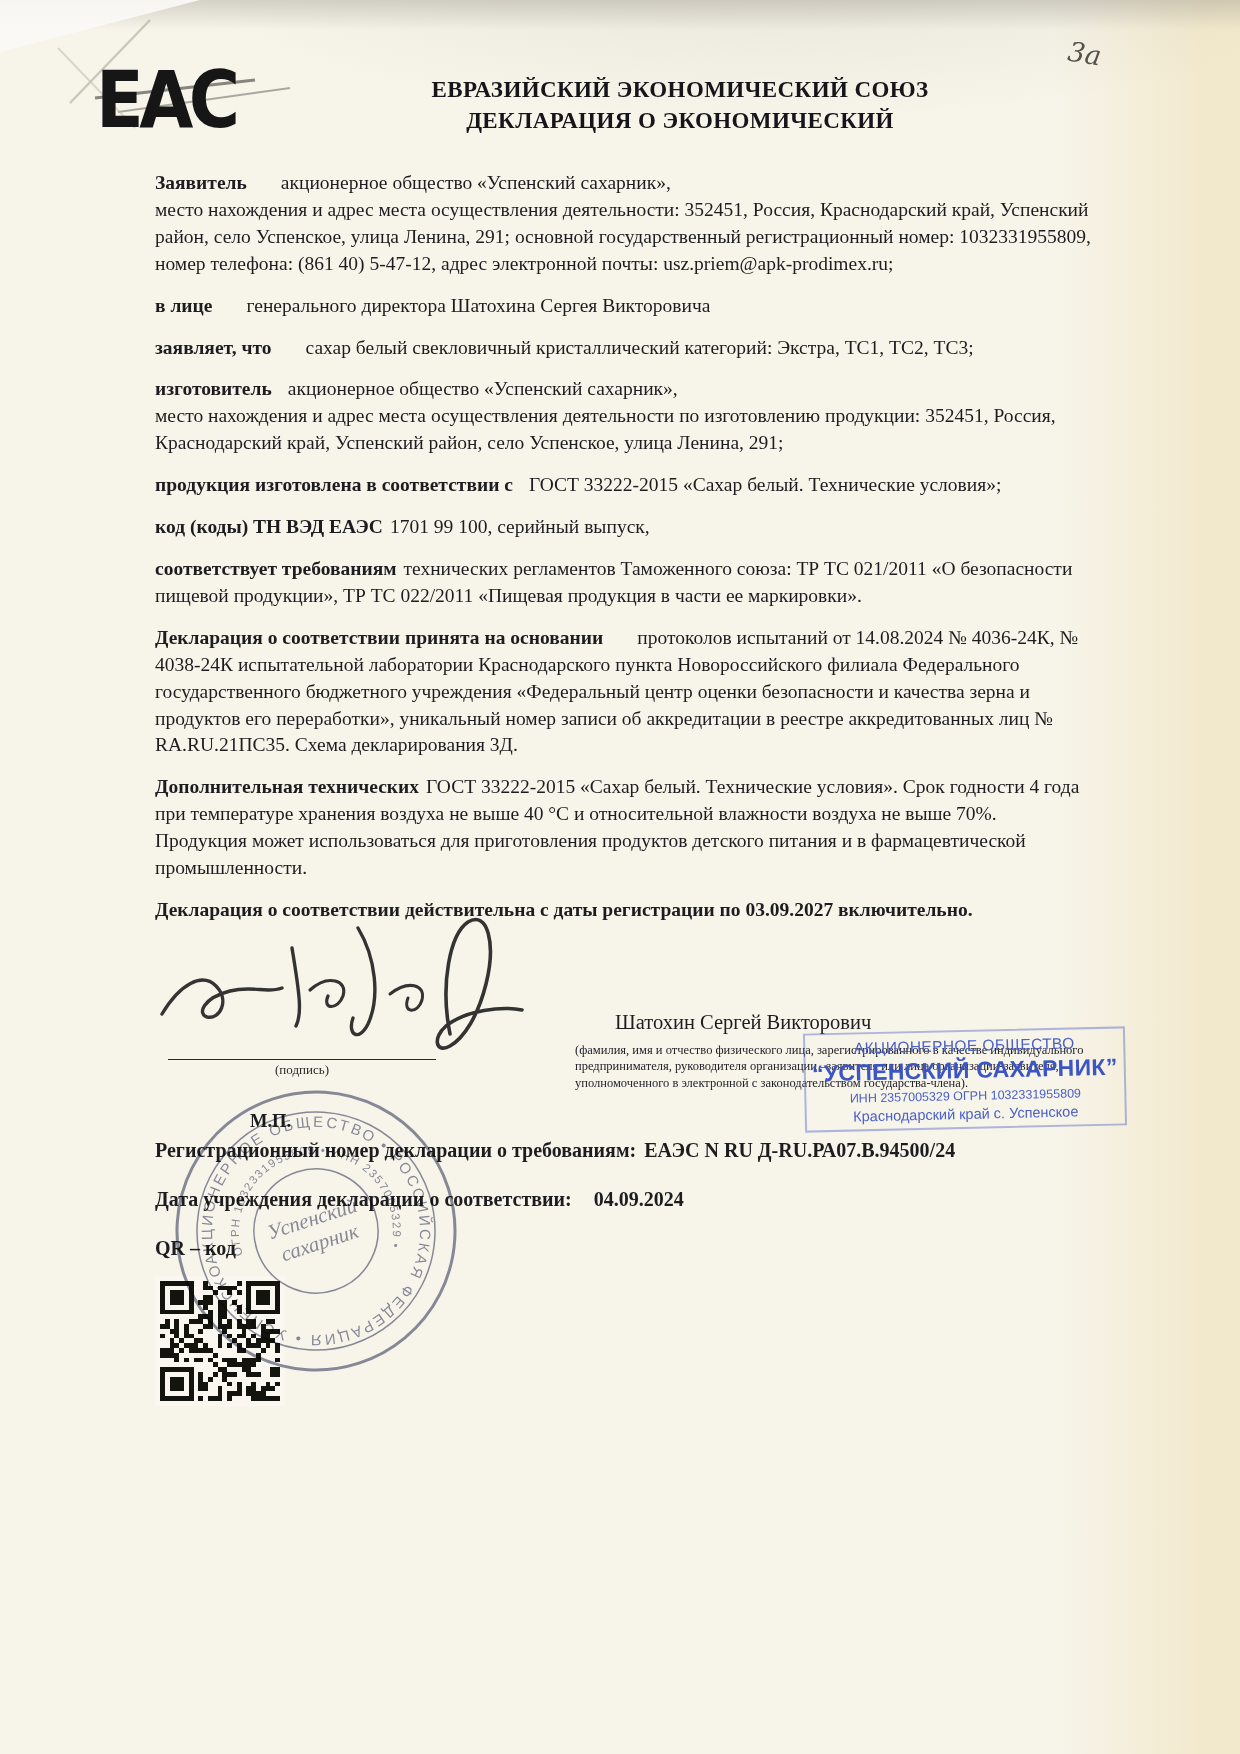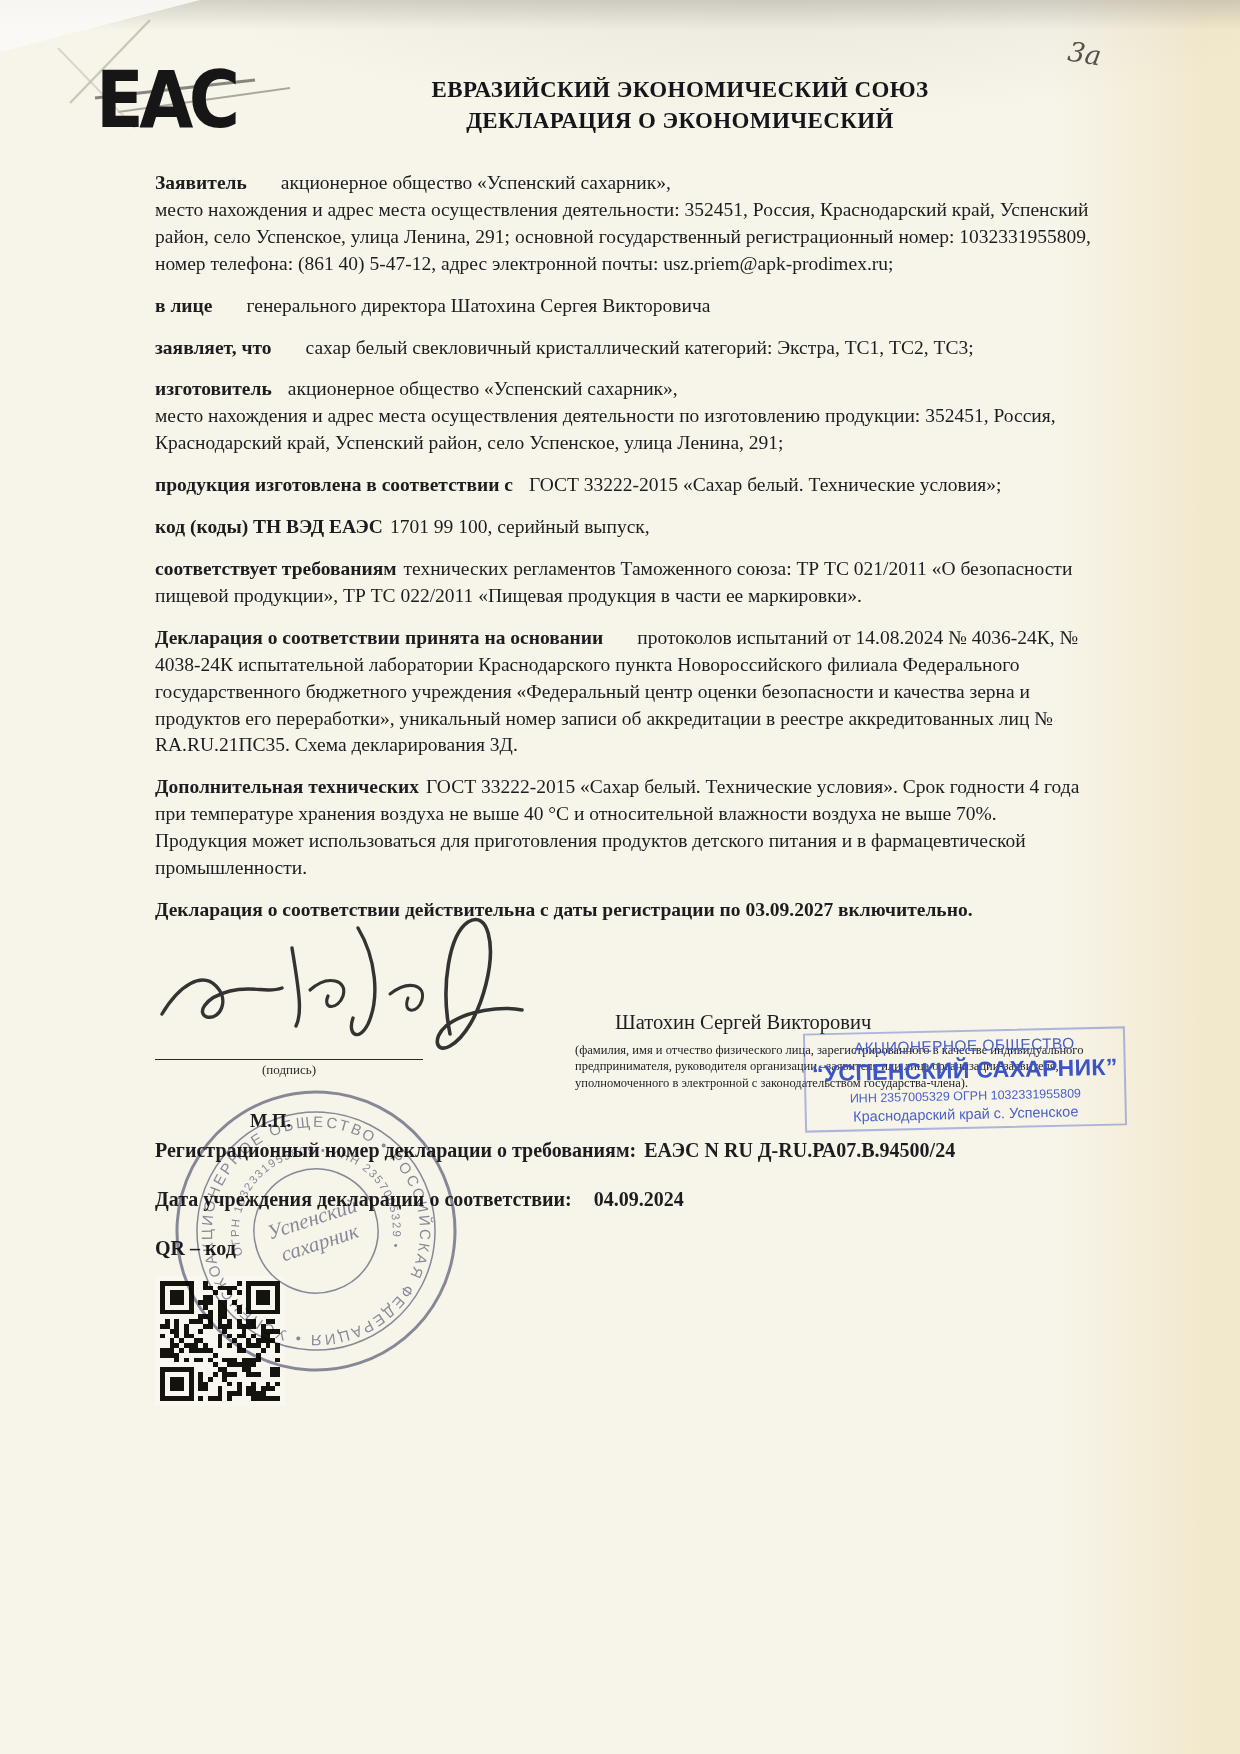--- a/index.html
+++ b/index.html
@@ -30,21 +30,21 @@
   .content p{margin:0 0 15px 0;}
   .content p.mt8{margin-top:8px;}
   .lbl{font-weight:bold;}
   .sp-lg{margin-right:34px;}
   .sp-md{margin-right:16px;}
   .sp-sm{margin-right:7px;}
   .block{display:block;}
   
   .sig-zone{position:relative;height:200px;margin:6px 135px 0 155px;font-size:19.5px;}
   .signature{position:absolute;left:-5px;top:-25px;}
-  .sig-line{position:absolute;left:0;top:120px;width:268px;border-top:1.5px solid #2a2a2a;}
+  .sig-line{position:absolute;left:13px;top:120px;width:268px;border-top:1.5px solid #2a2a2a;}
   .sig-caption{text-align:center;font-size:13px;padding-top:2px;color:#2a2a2a;}
   .mp{position:absolute;left:95px;top:172px;font-weight:bold;font-size:18.5px;}
   .signer{position:absolute;left:420px;top:72px;width:555px;}
   .signer-name{font-size:20.5px;margin-left:40px;}
   .signer-caption{font-size:12.5px;line-height:1.32;margin-top:8px;color:#23232a;}
   
   .reg-block{margin:0 135px 0 155px;}
   .reg{font-size:20px;font-weight:bold;margin:0 0 26px 0;}
   .reg .v{margin-left:8px;}
   .reg .v-date{margin-left:22px;}

